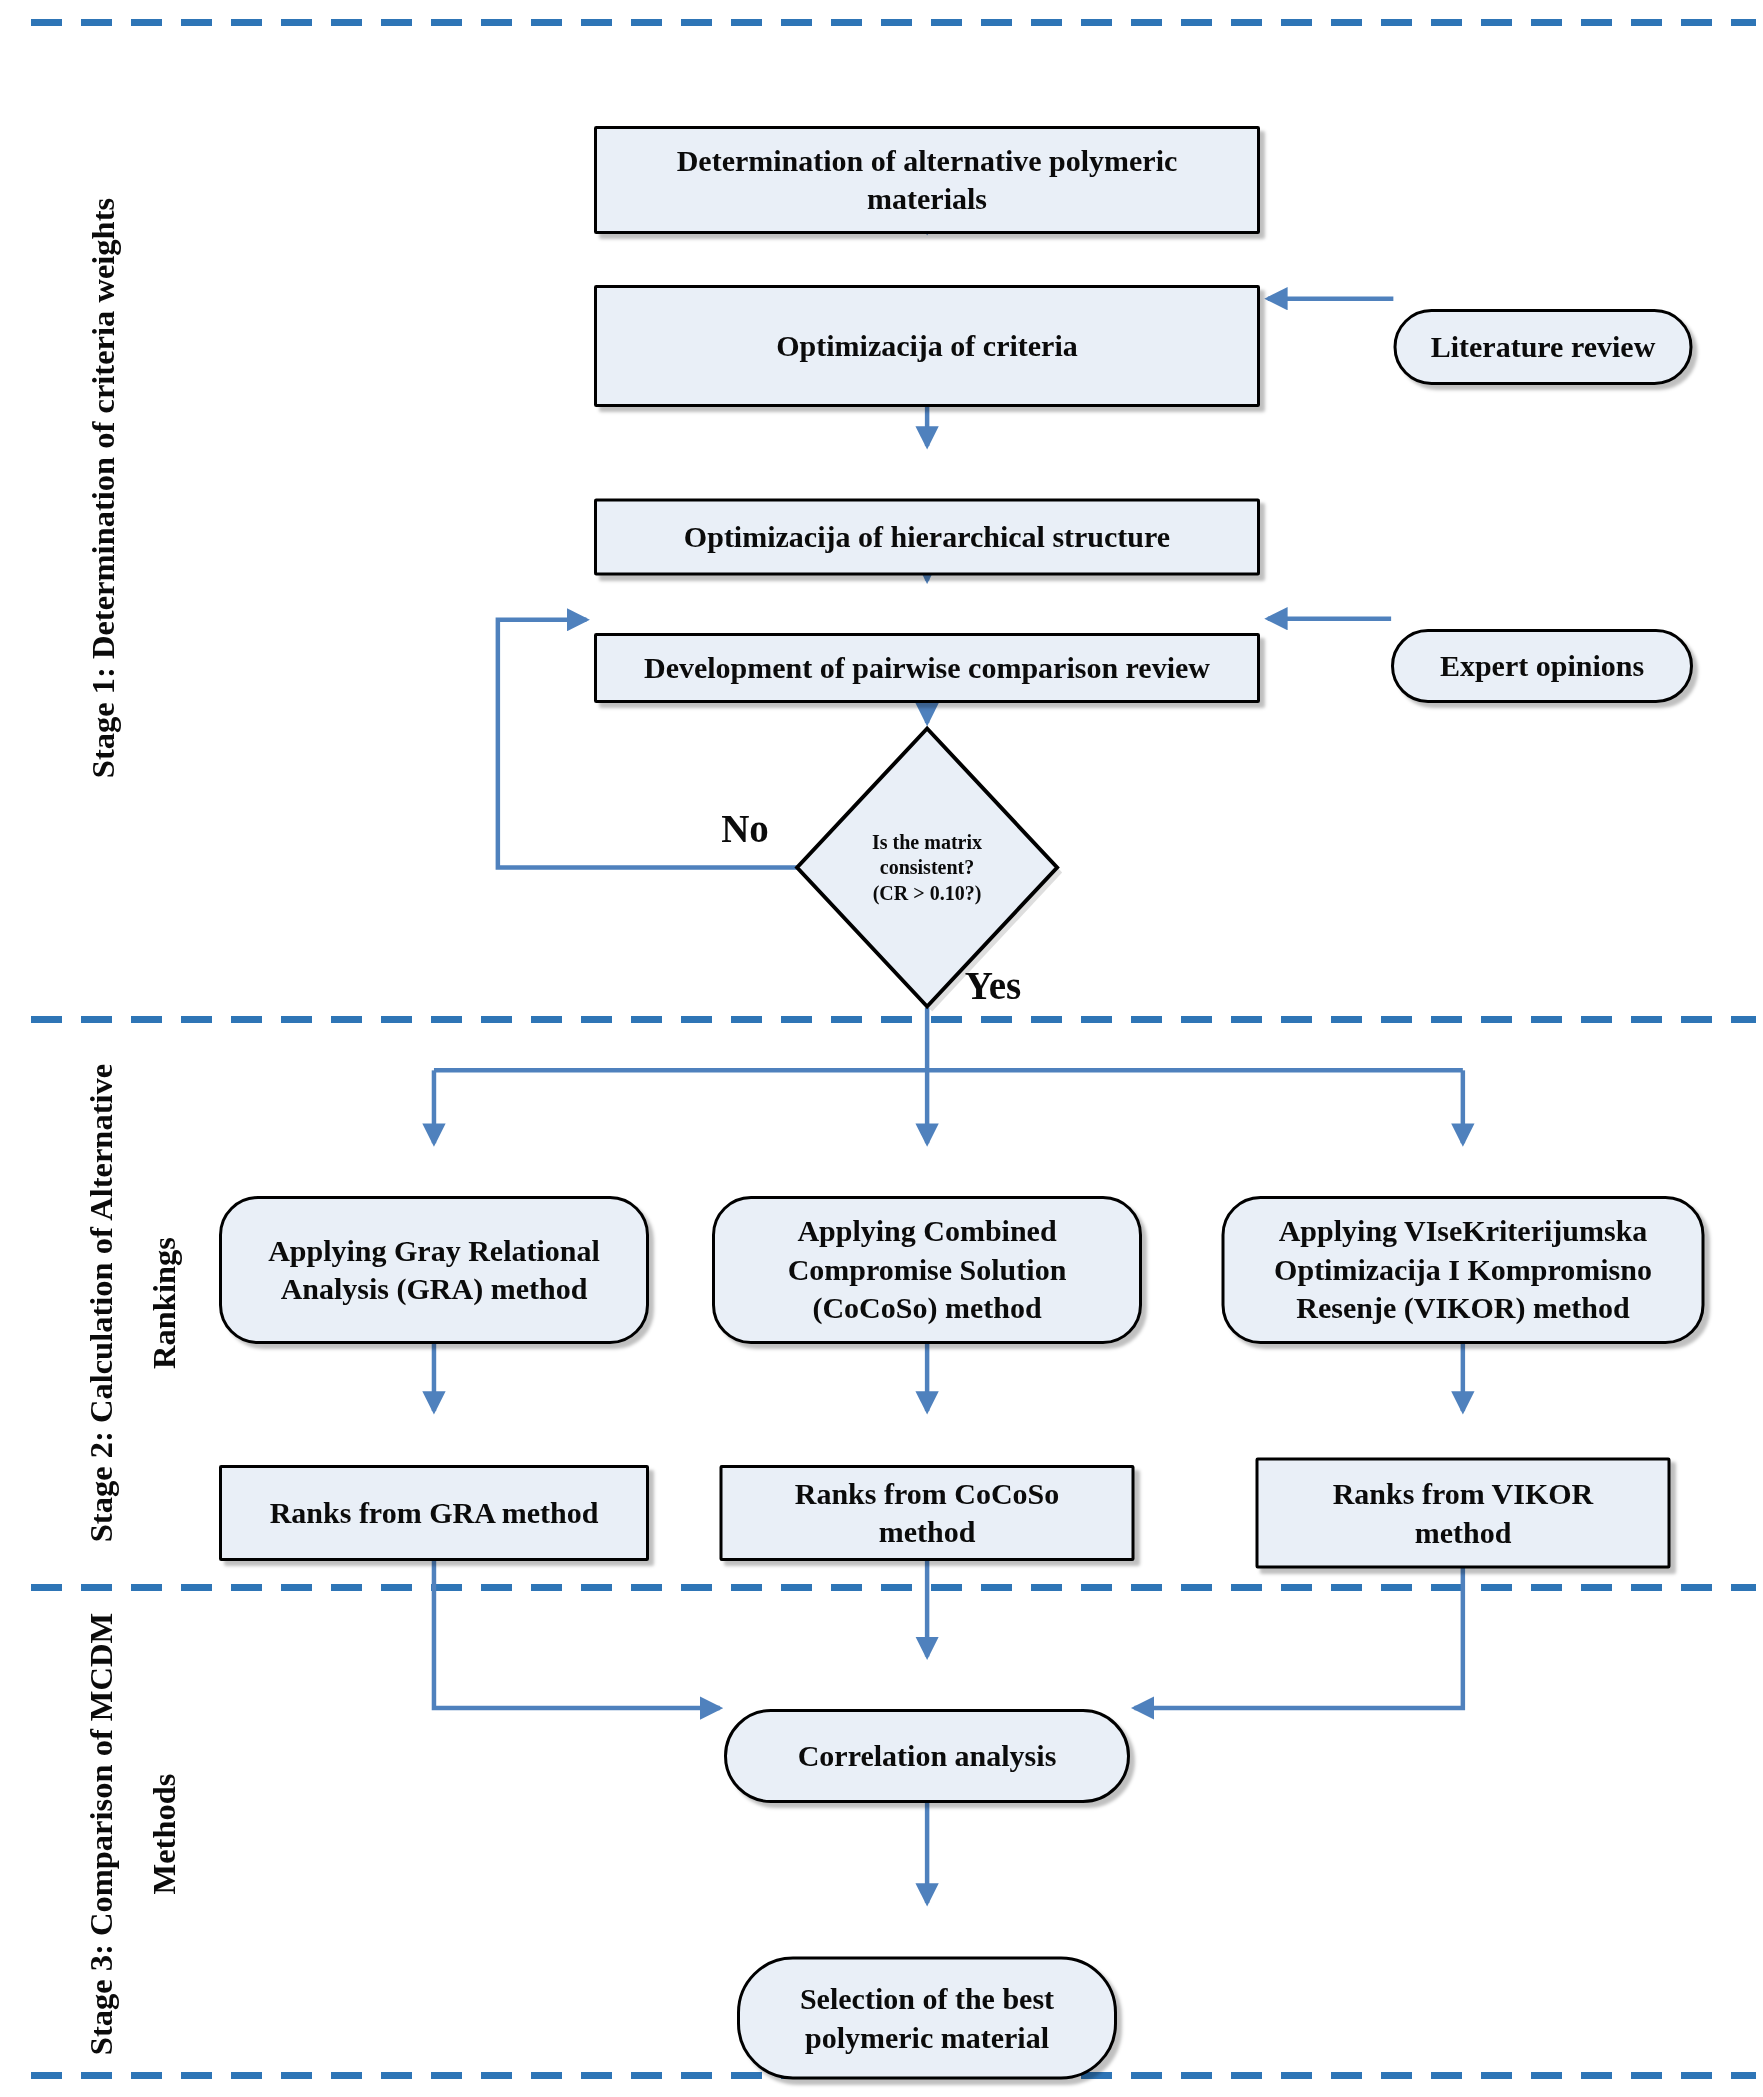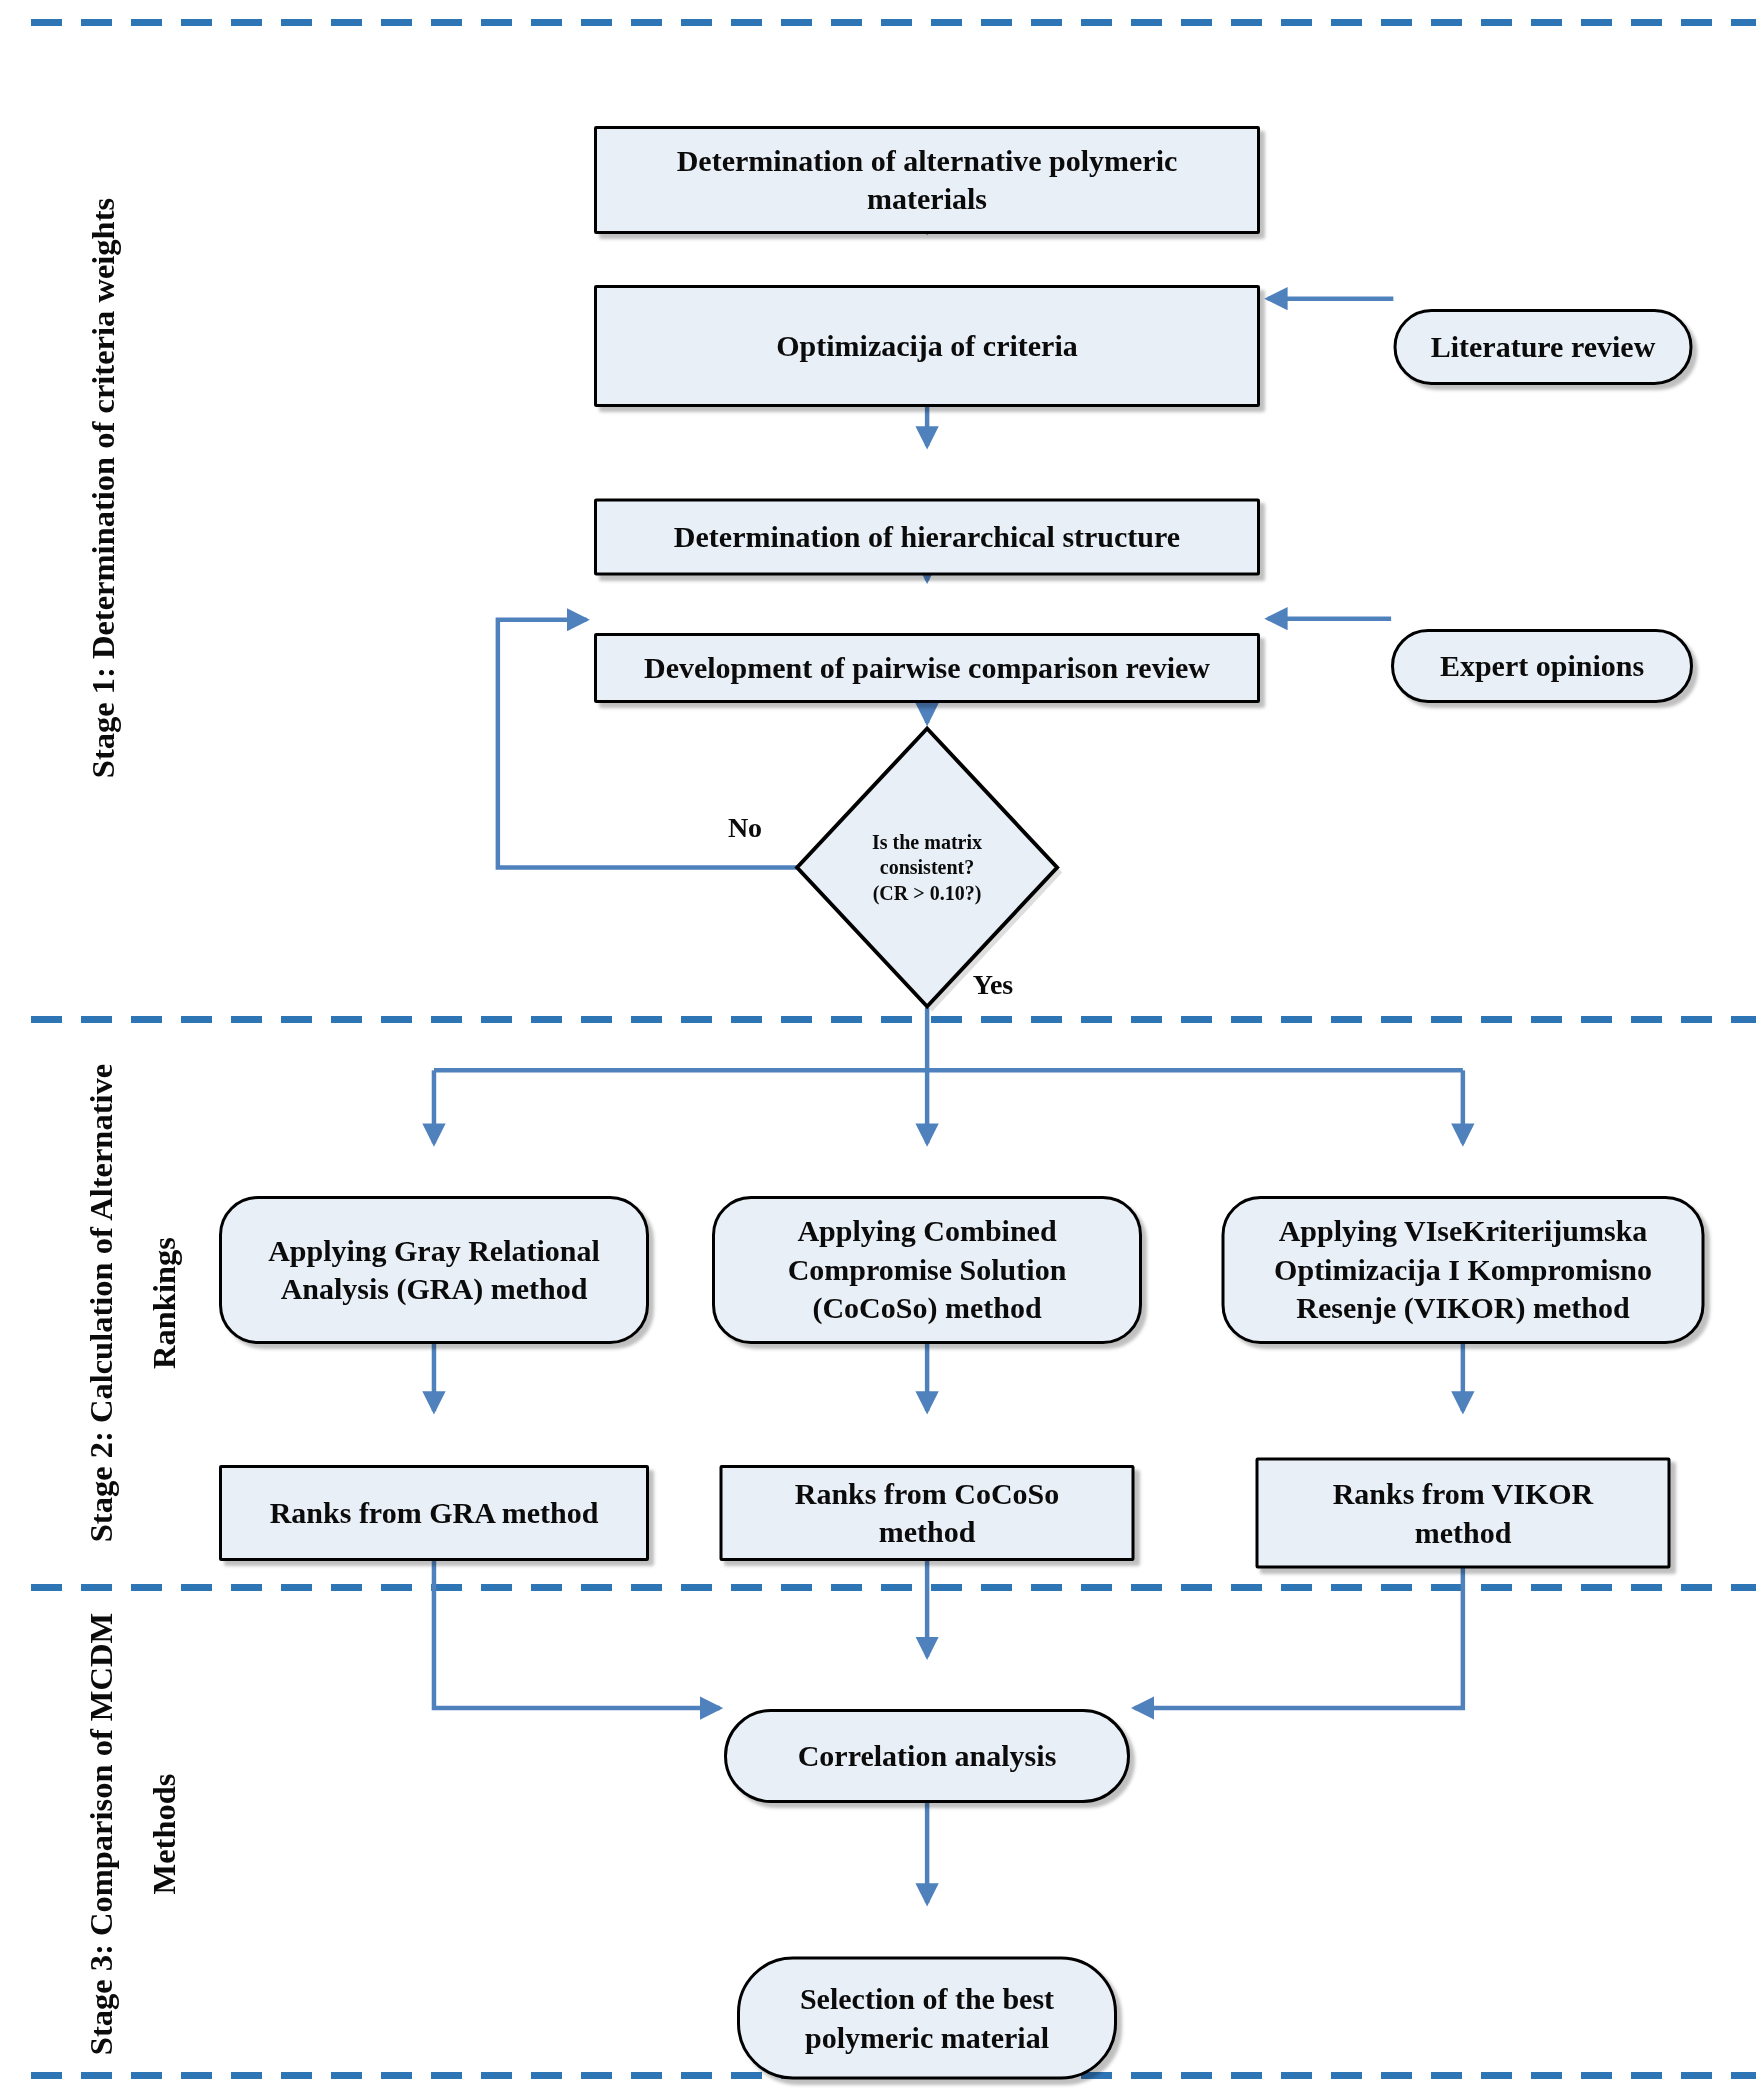--- a/index.html
+++ b/index.html
@@ -30,21 +30,21 @@
   .pill{border-radius:50px;}
   .pill-small{border-radius:39px;}
   .naked{
     position:absolute;transform:translate(-50%,-50%);
     display:flex;align-items:center;justify-content:center;
     text-align:center;font-weight:bold;font-size:20px;line-height:1.28;
     white-space:pre-line;background:transparent;border:none;box-shadow:none;
   }
   .edge-label{
     position:absolute;transform:translate(-50%,-50%);
-    font-weight:bold;font-size:28px;
+    font-weight:bold;font-size:39px;
   }
   .stage-label{
     position:absolute;transform:translate(-50%,-50%) rotate(-90deg);
     width:953px;text-align:center;
     font-weight:bold;font-size:32.5px;line-height:1.95;
     white-space:pre-line;
   }
   .dash{
     position:absolute;height:7.3px;
     background:repeating-linear-gradient(to right,#2e75b6 0 31px,transparent 31px 50px);
@@ -95,21 +95,21 @@
   <div class="stage-label" style="left:104px;top:488px;">Stage 1: Determination of criteria weights</div>
   <div class="stage-label" style="left:133px;top:1303px;">Stage 2: Calculation of Alternative
 Rankings</div>
   <div class="stage-label" style="left:133px;top:1834px;">Stage 3: Comparison of MCDM
 Methods</div>
 
   <div class="node rect" style="left:927px;top:132px;width:666px;height:108px;">Determination of alternative polymeric
 materials</div>
   <div class="node rect" style="left:927px;top:298px;width:666px;height:122px;">Optimizacija of criteria</div>
   <div class="node pill" style="left:1543px;top:299px;width:299px;height:76px;border-radius:38px;">Literature review</div>
-  <div class="node rect" style="left:927px;top:489px;width:666px;height:77px;">Determination of hierarchical structure</div>
+  <div class="node rect" style="left:927px;top:489px;width:666px;height:77px;">Optimizacija of hierarchical structure</div>
   <div class="node rect" style="left:927px;top:620px;width:666px;height:70px;">Development of pairwise comparison review</div>
   <div class="node pill" style="left:1542px;top:618px;width:302px;height:74px;border-radius:37px;">Expert opinions</div>
 
   <div class="naked" style="left:927px;top:868px;width:258px;height:202px;">Is the matrix
 consistent?
 (CR &gt; 0.10?)</div>
   <div class="edge-label" style="left:745px;top:828px;">No</div>
   <div class="edge-label" style="left:993px;top:985px;">Yes</div>
 
   <div class="node pill-small" style="left:927px;top:1222px;width:430px;height:148px;">Applying Combined

